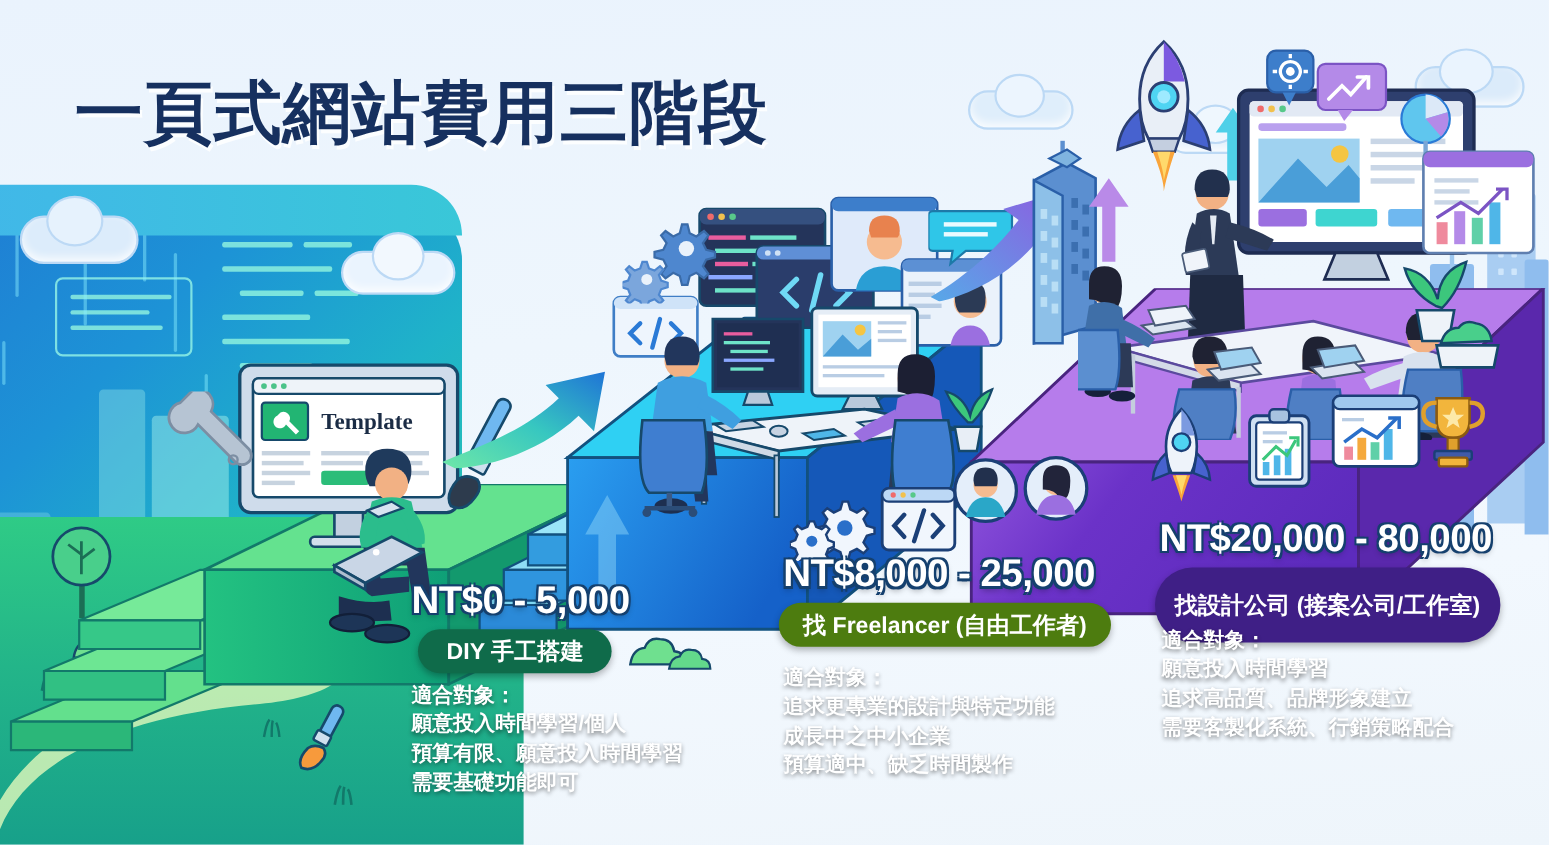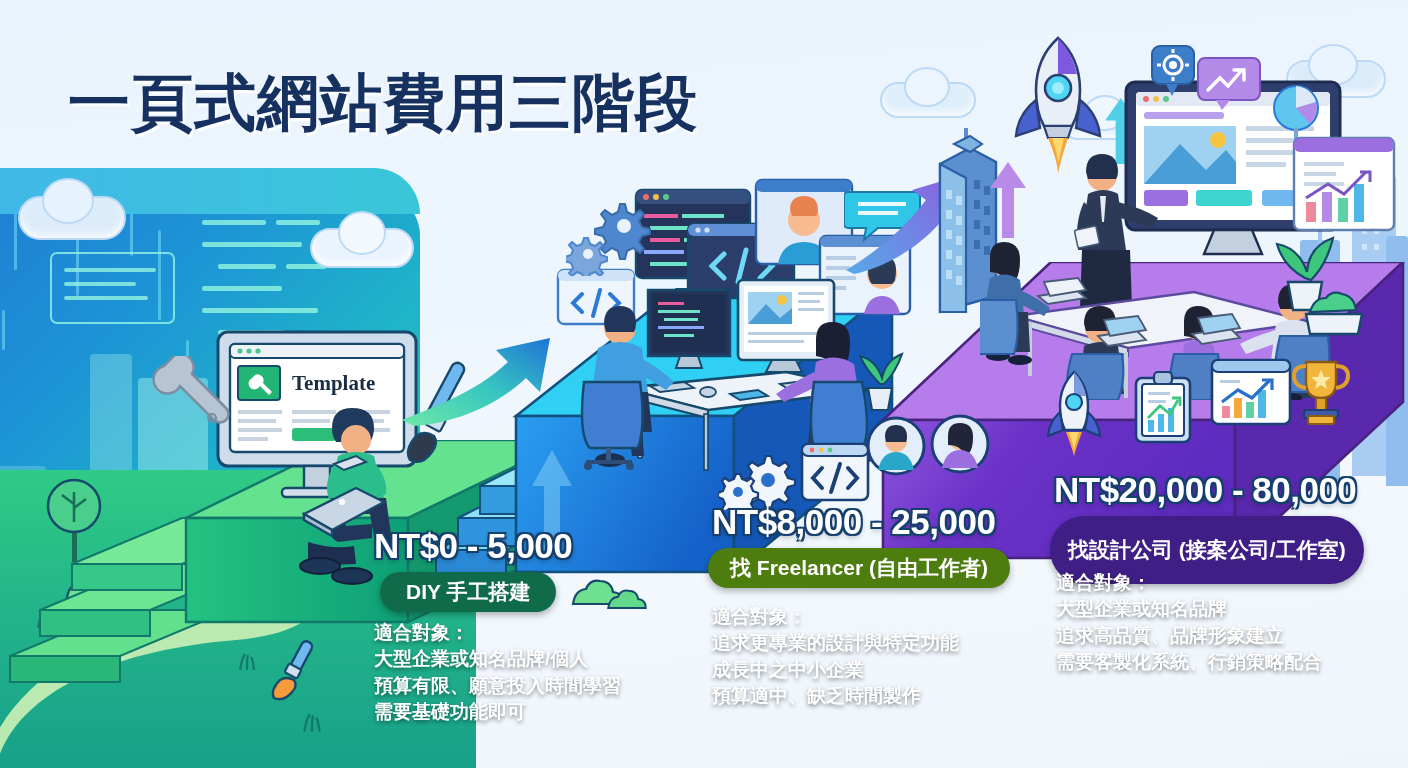--- a/index.html
+++ b/index.html
@@ -705,21 +705,21 @@
     </svg>
   </div>
 
   <div class="title">一頁式網站費用三階段</div>
 
   <div>
     <div class="price" style="left:374px; top:526px; position:absolute; font-size:35px;">NT$0 - 5,000</div>
     <div class="badge" style="position:absolute; left:380px; top:572px; font-size:21px; padding:6px 26px; background:#0f6b4a;">DIY 手工搭建</div>
     <div class="desc" style="position:absolute; left:374px; top:620px; font-size:19px;">
       <div>適合對象：</div>
-      <div>大型企業或知名品牌/個人</div>
+      <div>願意投入時間學習/個人</div>
       <div>預算有限、願意投入時間學習</div>
       <div>需要基礎功能即可</div>
     </div>
   </div>
 
   <div>
     <div class="price" style="left:712px; top:502px; position:absolute; font-size:35px;">NT$8,000 - 25,000</div>
     <div class="badge" style="position:absolute; left:708px; top:548px; font-size:21px; padding:6px 22px; background:#4d7c0f;">找 Freelancer (自由工作者)</div>
     <div class="desc" style="position:absolute; left:712px; top:604px; font-size:19px;">
       <div>適合對象：</div>
@@ -727,19 +727,19 @@
       <div>成長中之中小企業</div>
       <div>預算適中、缺乏時間製作</div>
     </div>
   </div>
 
   <div>
     <div class="price" style="left:1054px; top:470px; position:absolute; font-size:35px;text-align:center;">NT$20,000 - 80,000</div>
     <div class="badge" style="position:absolute; left:1050px; top:516px; font-size:21px; padding:20px 18px; background:#3f1f86;">找設計公司 (接案公司/工作室)</div>
     <div class="desc" style="position:absolute; left:1056px; top:570px; font-size:19px;">
       <div>適合對象：</div>
-      <div>大型企業或知名品牌</div>
+      <div>願意投入時間學習</div>
       <div>追求高品質、品牌形象建立</div>
       <div>需要客製化系統、行銷策略配合</div>
     </div>
   </div>
 
 </div>
 
 </body></html>

